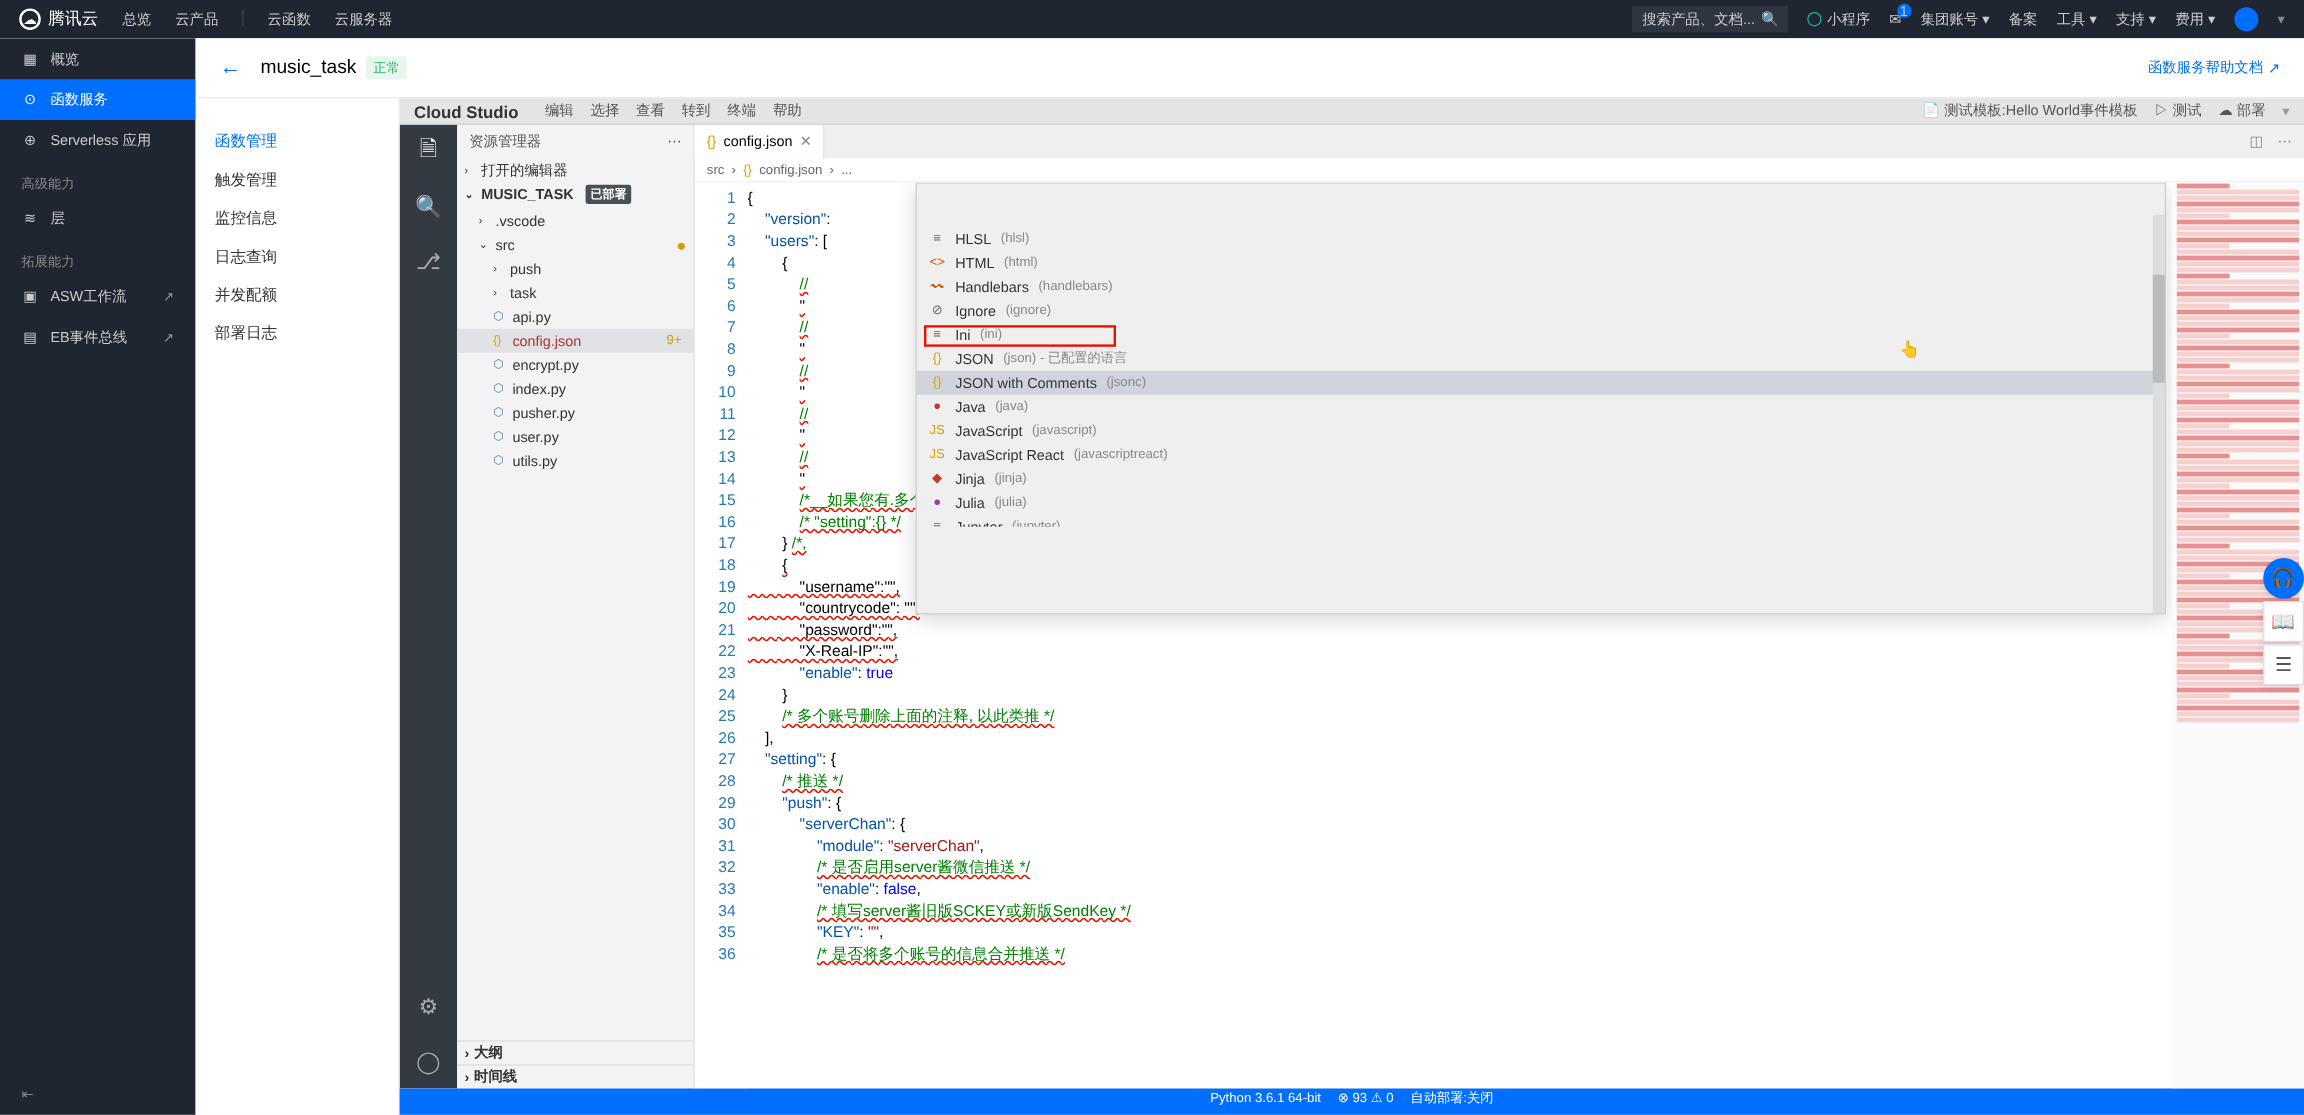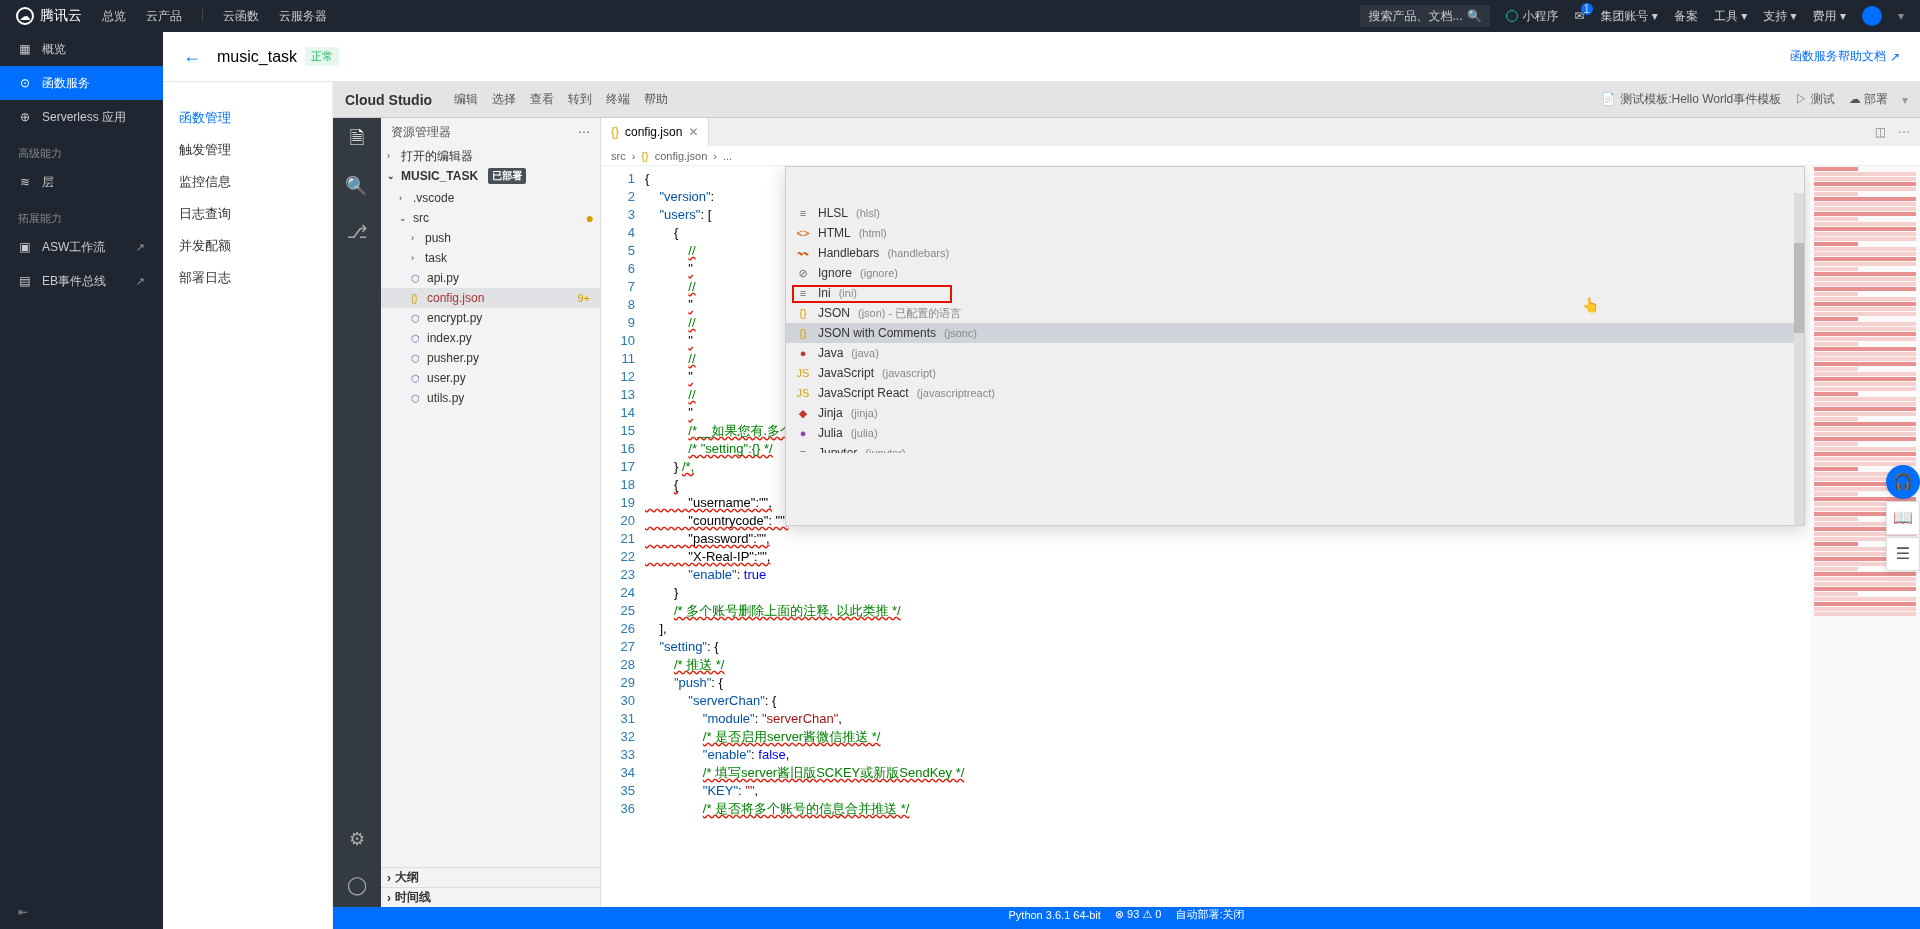--- a/index.html
+++ b/index.html
@@ -38,33 +38,33 @@
 .status-badge { margin-left: 8px; background: #e8f7ee; color: #1abc62; font-size: 11px; padding: 2px 6px; border-radius: 2px; }
 .help-link { margin-left: auto; color: #006eff; font-size: 12px; display: flex; align-items: center; gap: 4px; }
 
 
 .sub-nav { position: absolute; top: 82px; left: 163px; width: 170px; bottom: 0; background: #fff; padding-top: 20px; border-right: 1px solid #eee; }
 .sub-nav-item { height: 32px; display: flex; align-items: center; padding: 0 16px; color: #333; font-size: 13px; cursor: pointer; }
 .sub-nav-item.active { color: #006eff; }
 
 
 .ide { position: absolute; top: 82px; left: 333px; right: 0; bottom: 0; display: flex; flex-direction: column; }
-.ide-menubar { height: 36px; background: #e4e4e4; border-bottom: 1px solid #ccc; display: flex; align-items: center; padding: 0 12px; gap: 14px; font-size: 12px; color: #555; }
+.ide-menubar { height: 22px; background: #e4e4e4; border-bottom: 1px solid #ccc; display: flex; align-items: center; padding: 0 12px; gap: 14px; font-size: 12px; color: #555; }
 .ide-brand { font-weight: 700; color: #333; font-size: 14px; margin-right: 8px; }
 .ide-menu-right { margin-left: auto; display: flex; align-items: center; gap: 14px; color: #555; }
 .ide-body { flex: 1; display: flex; position: relative; overflow: hidden; }
 
 
 .activity-bar { width: 48px; background: #333a42; display: flex; flex-direction: column; align-items: center; padding-top: 10px; gap: 22px; }
 .activity-icon { width: 24px; height: 24px; color: #aaa; display: flex; align-items: center; justify-content: center; font-size: 18px; cursor: pointer; }
 .activity-icon.active { color: #fff; }
 .activity-bottom { margin-top: auto; margin-bottom: 10px; display: flex; flex-direction: column; gap: 22px; }
 
 
-.explorer { width: 220px; background: #f3f3f3; border-right: 1px solid #ddd; display: flex; flex-direction: column; font-size: 12px; color: #333; }
+.explorer { width: 198px; background: #f3f3f3; border-right: 1px solid #ddd; display: flex; flex-direction: column; font-size: 12px; color: #333; }
 .explorer-header { height: 28px; display: flex; align-items: center; padding: 0 10px; color: #555; }
 .explorer-header .dots { margin-left: auto; }
 .tree-section { padding: 2px 0; }
 .tree-row { height: 20px; display: flex; align-items: center; padding: 0 6px; gap: 4px; cursor: pointer; white-space: nowrap; }
 .tree-row.selected { background: #e0e2e6; color: #a93434; }
 .tree-row .chev { font-size: 9px; width: 10px; }
 .tree-indent-1 { padding-left: 18px; }
 .tree-indent-2 { padding-left: 30px; }
 .badge-deployed { background: #4a5058; color: #fff; font-size: 10px; padding: 1px 4px; border-radius: 2px; margin-left: 6px; }
 .src-dot { margin-left: auto; color: #d39e00; font-size: 14px; }

